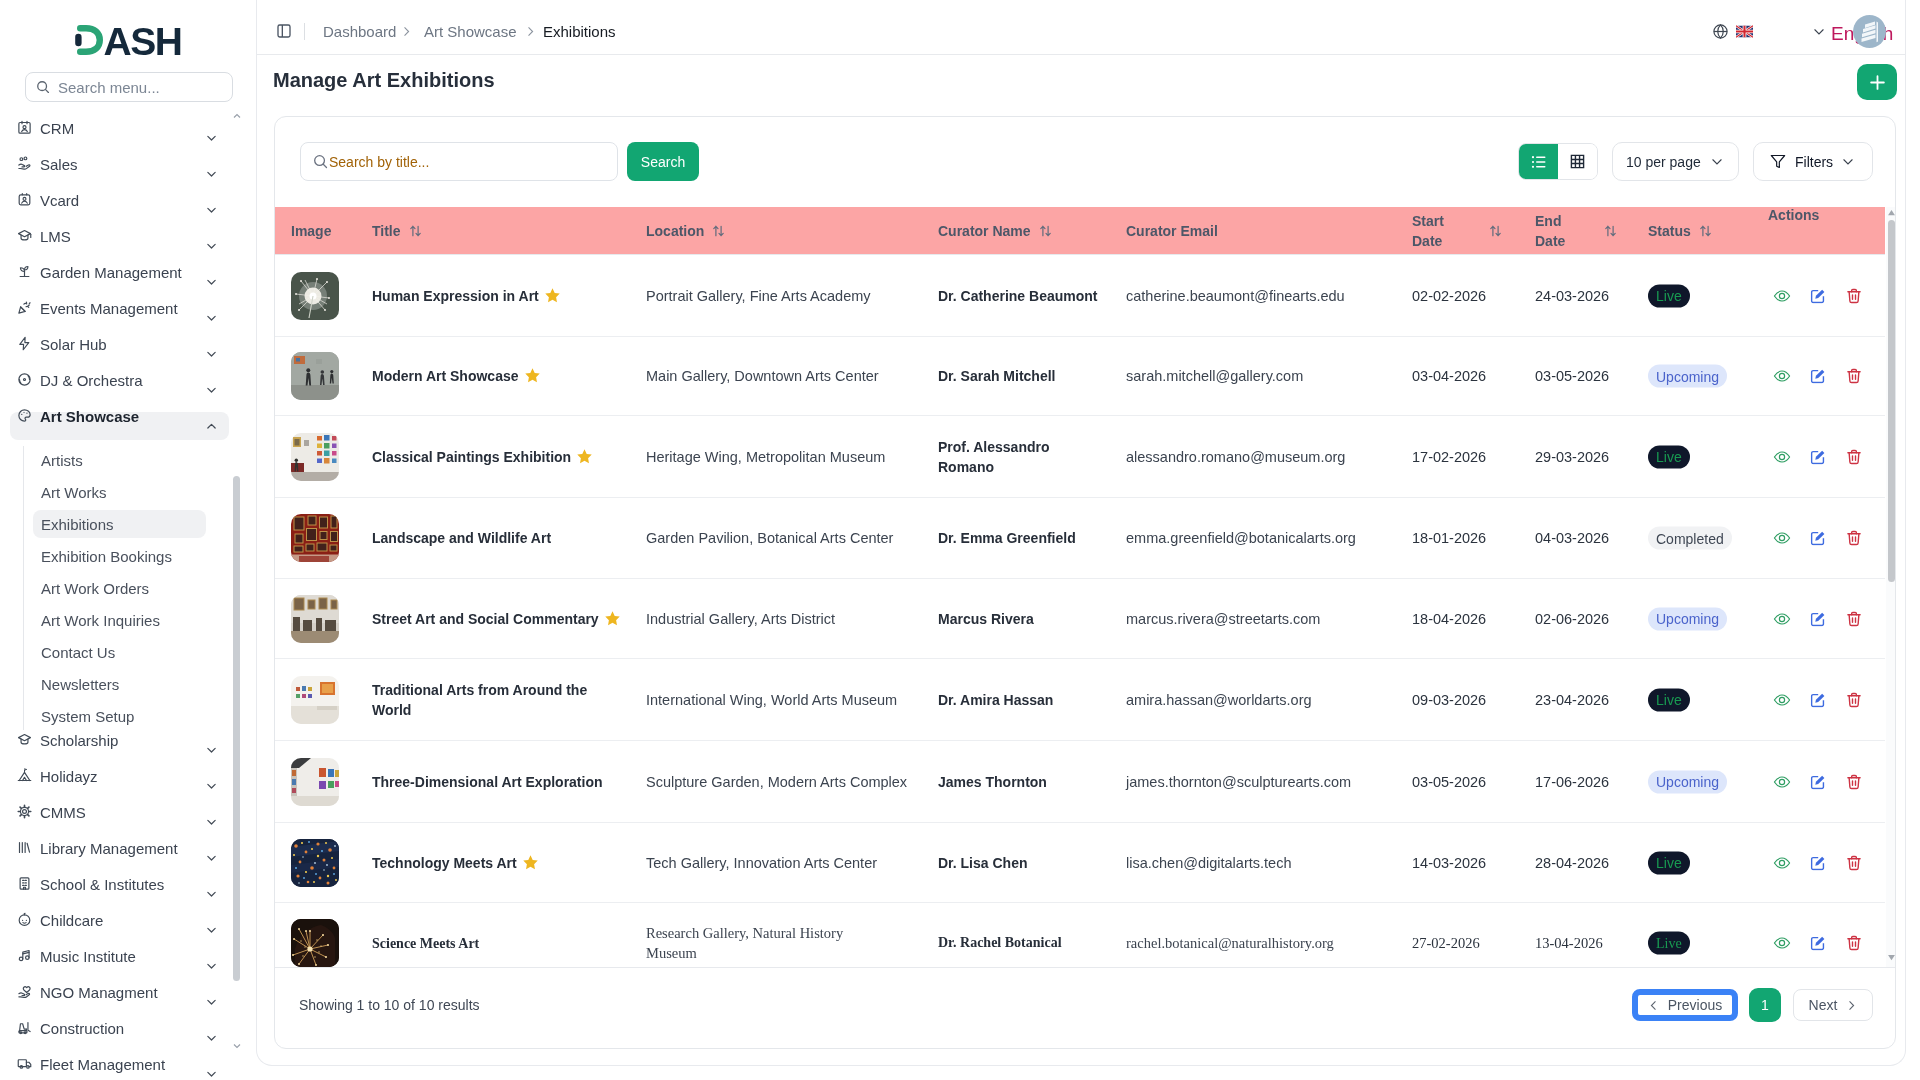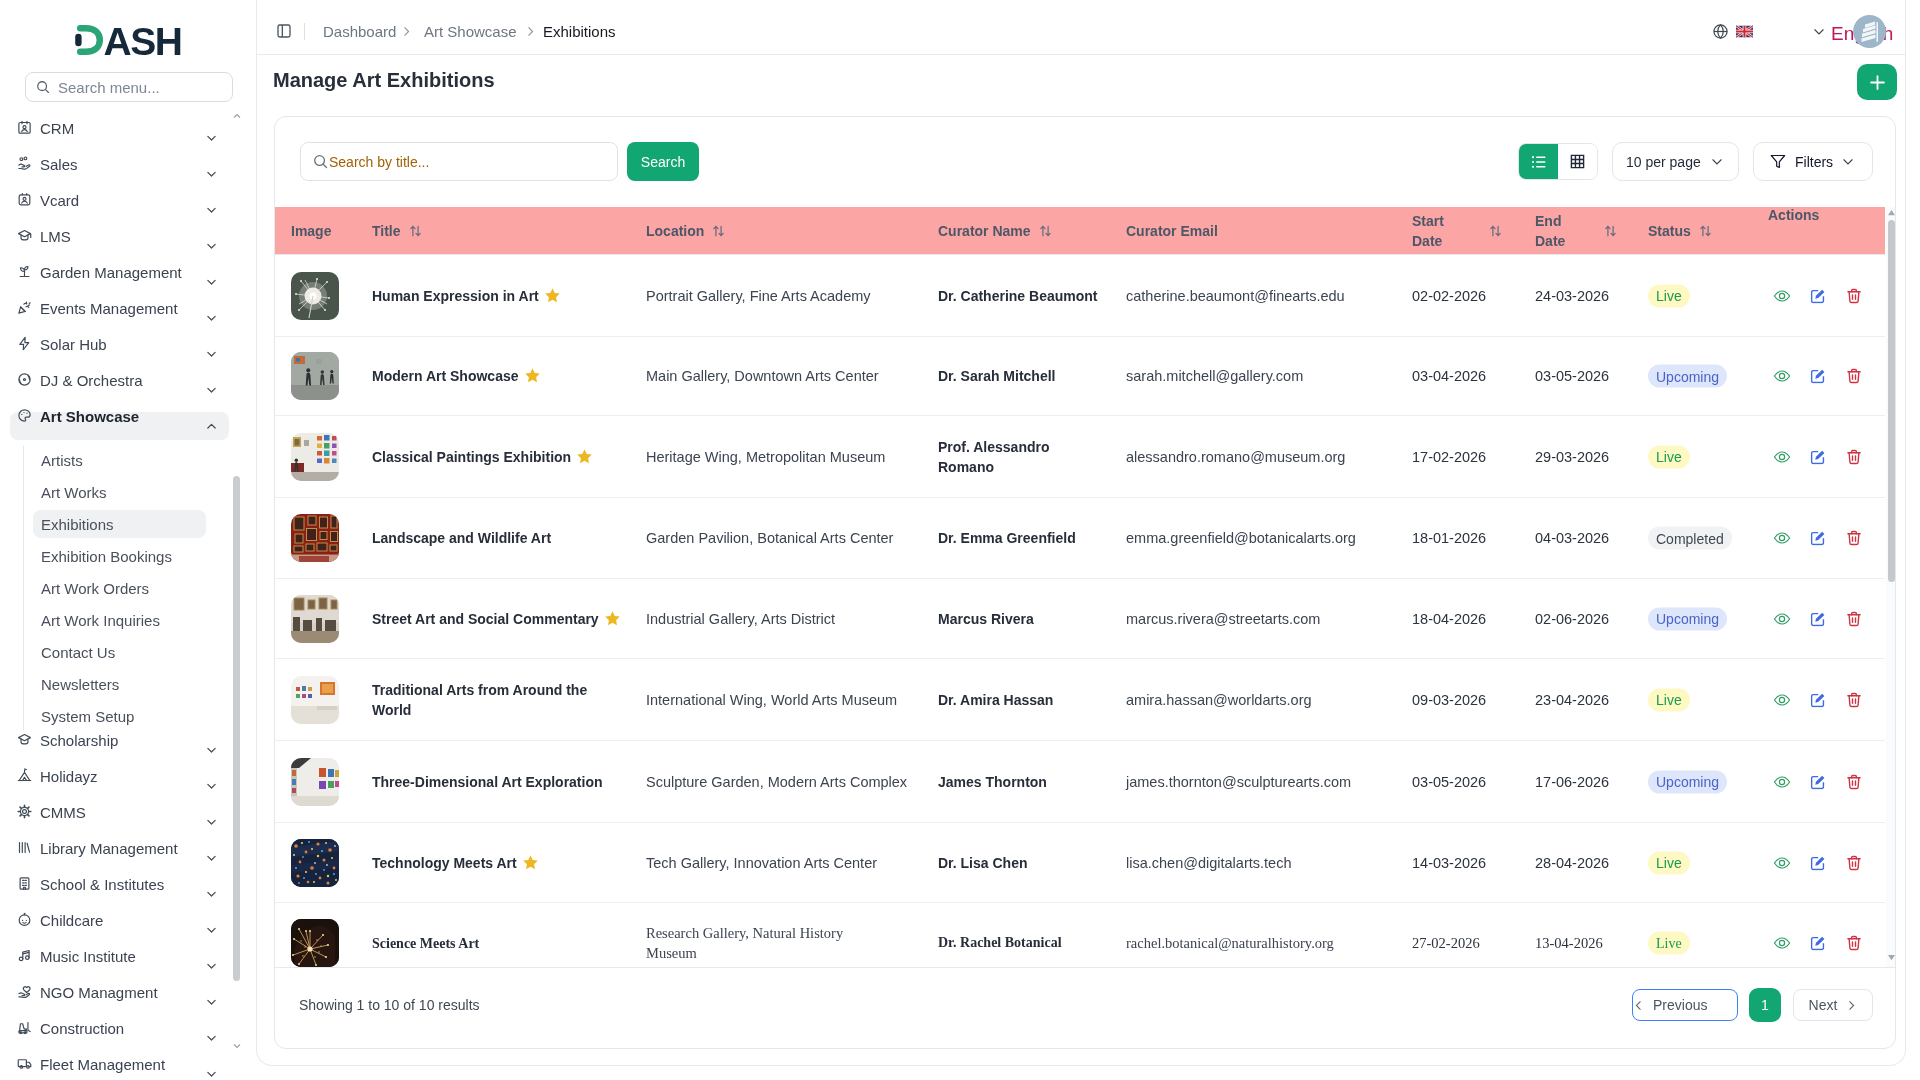--- a/index.html
+++ b/index.html
@@ -31,21 +31,21 @@
   border-radius:12px; background:#fff; overflow:hidden; }
 .btn-green { background:#12a672; color:#fff; border:none; border-radius:8px; font-family:"Liberation Sans",sans-serif; }
 #thead { position:absolute; left:0px; top:90px; width:1610px; height:48px; background:#fca5a5; border-bottom:1px solid #e7e9ed; }
 .hl2 { font-size:14px; font-weight:bold; color:#4d5768; }
 .row { position:absolute; left:0px; width:1610px; border-bottom:1px solid #eceef1; background:#fff; }
 .cell { position:absolute; font-size:14.5px; color:#3c4450; white-space:nowrap; }
 .thumb { position:absolute; left:16px; width:48px; height:48px; border-radius:10px; overflow:hidden; }
 .title { font-weight:bold; color:#272e39; font-size:14px; }
 .cur { font-weight:bold; color:#272e39; font-size:14px; }
 .pill { position:absolute; height:23px; border-radius:12px; font-size:14px; display:flex; align-items:center; padding:0 8px; }
-.pill.live { background:#fef9c3; color:#189a51; }
+.pill.live { background:#0f172a; color:#189a51; }
 .pill.up { background:#dde6fb; color:#4a63cb; }
 .pill.done { background:#f1f2f4; color:#3f4754; }
 .star { display:inline-block; vertical-align:-3px; margin-left:5px; }
 </style>
 </head>
 <body>
 <div id="sidebar">
   <div id="logo">
     <svg width="110" height="40" viewBox="0 0 110 40">
       <path d="M6.2 8.2 H12 C20.5 8.2 25.8 13 25.8 20 C25.8 27 20.5 31.8 12 31.8 H6.2" fill="none" stroke="#2ba476" stroke-width="6.4" stroke-linecap="round"></path>
@@ -1020,21 +1020,21 @@
               <path d="M5.5 4V2.8A1.3 1.3 0 0 1 6.8 1.5h2.4a1.3 1.3 0 0 1 1.3 1.3V4"></path>
               <path d="M2.8 4l.8 9.8a1.8 1.8 0 0 0 1.8 1.7h5.2a1.8 1.8 0 0 0 1.8-1.7L13.2 4"></path>
               <path d="M6.4 7.5v4.5M9.6 7.5v4.5"></path>
             </svg>
           </div>
         </div>
 </div>
 
 <div class="abs" style="left:0;top:850px;width:1620px;height:1px;background:#e7e9ed;"></div>
 <div class="abs" style="left:24px;top:880px;font-size:14px;color:#3f4754;">Showing 1 to 10 of 10 results</div>
-<div class="abs" style="left:1357px;top:872px;width:106px;height:32px;border:1px solid #3b82f6;border-radius:8px;display:flex;align-items:center;gap:9px;">
+<div class="abs" style="left:1357px;top:872px;width:106px;height:32px;border:6px solid #3b82f6;border-radius:8px;display:flex;align-items:center;justify-content:center;gap:9px;">
   <svg width="11" height="11" viewBox="0 0 16 16" fill="none">
           <path d="M10.5 2.5 5 8l5.5 5.5" stroke="#5c646f" stroke-width="1.6" stroke-linecap="round"></path>
         </svg>
   <span style="font-size:14px;color:#4b5563;">Previous</span>
 </div>
 <div class="btn-green abs" style="left:1474px;top:871px;width:32px;height:34px;border-radius:9px;display:flex;align-items:center;justify-content:center;font-size:14px;">1</div>
 <div class="abs" style="left:1518px;top:872px;width:80px;height:32px;border:1px solid #e2e5e9;border-radius:8px;display:flex;align-items:center;justify-content:center;gap:9px;">
   <span style="font-size:14px;color:#4b5563;">Next</span>
   <svg width="11" height="11" viewBox="0 0 16 16" fill="none">
           <path d="M5.5 2.5 11 8l-5.5 5.5" stroke="#5c646f" stroke-width="1.6" stroke-linecap="round"></path>

